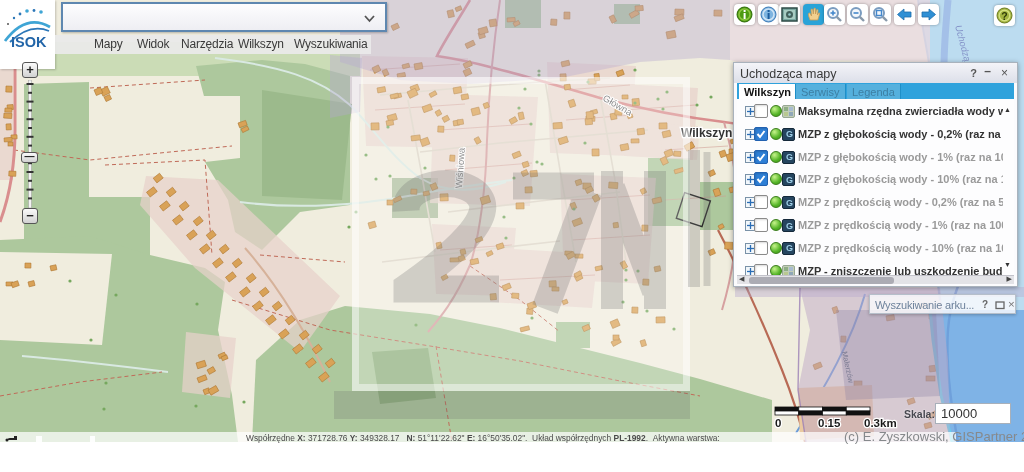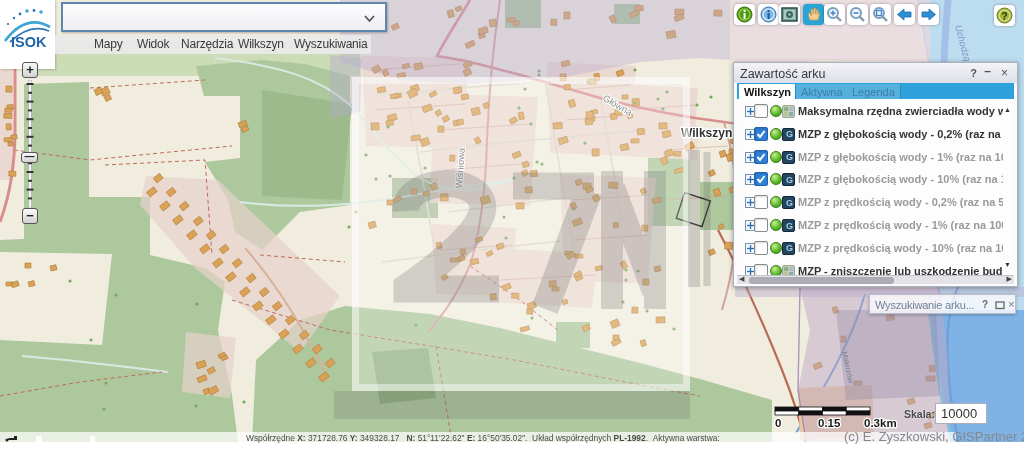--- a/index.html
+++ b/index.html
@@ -24,21 +24,21 @@
 .rows{position:absolute;left:3px;top:36px;width:277px;height:176px;background:#fdfdfe;overflow:hidden}
 .row{position:absolute;left:0;width:277px;height:23px}
 .rt{position:absolute;left:61px;top:6px;font-size:11px;font-weight:bold;white-space:nowrap;max-width:205px;overflow:hidden}
 .plus{position:absolute;left:8px;top:7px;width:11px;height:11px;border:1px solid #7a92a8;background:#f2f7fb}
 .cb{position:absolute;left:17px;top:5px;width:14px;height:14px;border:1px solid #8a8a8a;border-radius:2px;background:#fff;box-shadow:inset 1px 1px 2px rgba(0,0,0,0.15)}
 .cbc{background:#2e7fd6;border-color:#2261b0}
 .led{position:absolute;left:33px;top:6px;width:12px;height:12px;border-radius:50%;background:radial-gradient(circle at 35% 30%,#c6f38b,#54b427 60%,#3d8f1b);border:1px solid #3a7d1a}
 .tic{position:absolute;left:45px;top:6px;width:13px;height:13px;border-radius:2px}
 .sb{position:absolute;left:3px;top:212px;width:277px;height:9px;background:#e3e3e7;border-top:1px solid #c2c2ca}
 #wbar{position:absolute;left:869px;top:294px;width:147px;height:20px;background:rgba(250,250,252,0.82);border:1px solid #b6bfca;box-shadow:0 1px 3px rgba(0,0,0,0.25)}
-#skala{position:absolute;left:935px;top:403px;width:52px;height:21px;background:#fff;border:1px solid #a8b0ba;font-size:13px;color:#333;padding:2px 0 0 5px}
+#skala{position:absolute;left:935px;top:403px;width:76px;height:21px;background:#fff;border:1px solid #a8b0ba;font-size:13px;color:#333;padding:2px 0 0 5px}
 #status{position:absolute;left:0;top:432px;width:956px;height:10px;background:rgba(255,255,255,0.72)}
 #status .t{position:absolute;left:246px;top:1px;font-size:8.4px;color:#4a4a4a;white-space:nowrap}
 #attrib{position:absolute;left:844px;top:429px;font-size:13px;color:#86898c;white-space:nowrap}
 </style></head><body>
 <div id="map">
 <svg width="1024" height="442" viewBox="0 0 1024 442">
  <rect width="1024" height="442" fill="#f0edde"></rect>
  <rect x="30" y="42" width="330" height="34" fill="#cbdcb6"></rect>
 
  <g fill="#adc89d">
@@ -526,28 +526,28 @@
     <rect x="4.0" y="82.2" width="4" height="2" fill="#333"></rect>
     <rect x="2.5" y="91.0" width="7" height="2" fill="#333"></rect>
     <rect x="4.0" y="99.8" width="4" height="2" fill="#333"></rect>
     <rect x="2.5" y="108.6" width="7" height="2" fill="#333"></rect>
     <rect x="4.0" y="117.4" width="4" height="2" fill="#333"></rect>
   </svg>
 <div class="zb" style="top:152px;left:21px;width:17px;height:11px;line-height:8px;font-size:10px">—</div>
 <div class="zb" style="top:208px">−</div>
 <div id="panel">
 <div id="ptitle">
-      <span class="t">Zawartość arku</span>
+      <span class="t">Uchodząca mapy</span>
  <span style="position:absolute;right:40px;top:4px;font-size:11px;font-weight:bold;color:#555">?</span>
  <span style="position:absolute;right:26px;top:1px;font-size:12px;font-weight:bold;color:#555">–</span>
  <span style="position:absolute;right:9px;top:3px;font-size:12px;color:#555">×</span>
 </div>
 <div id="tabs">
  <span class="tab" style="left:2px;background:#fff;color:#111;font-weight:bold">Wilkszyn</span>
- <span class="tab" style="left:58px;background:#55b0dd;color:#3d7fa3;border-left:1px solid #1e8fc8;border-right:1px solid #1e8fc8">Aktywna</span>
+ <span class="tab" style="left:58px;background:#55b0dd;color:#3d7fa3;border-left:1px solid #1e8fc8;border-right:1px solid #1e8fc8">Serwisy</span>
  <span class="tab" style="left:110px;background:#55b0dd;color:#3d7fa3;border-right:1px solid #1e8fc8">Legenda</span>
 </div>
 <div class="rows">
 <div class="row" style="top:0.0px">
         <div class="plus">
           <svg width="9" height="9">
             <line x1="1" y1="4.5" x2="8" y2="4.5" stroke="#2a6db5" stroke-width="1.3"></line>
             <line x1="4.5" y1="1" x2="4.5" y2="8" stroke="#2a6db5" stroke-width="1.3"></line>
           </svg>
         </div>

